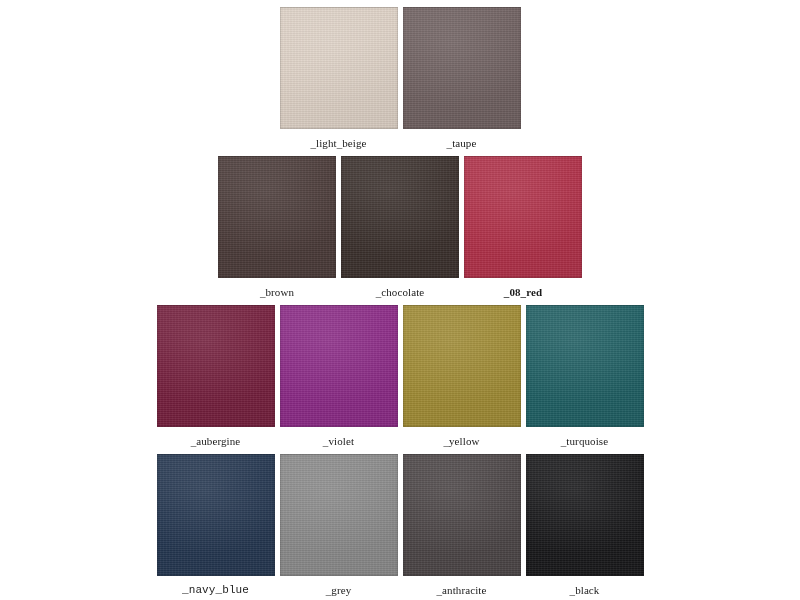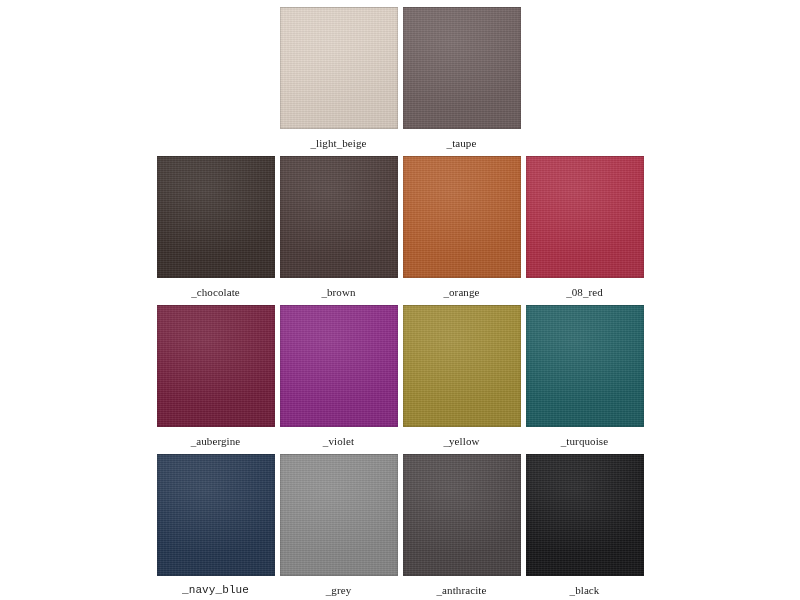--- a/index.html
+++ b/index.html
@@ -123,50 +123,42 @@
         <div class="weave"></div>
         <div class="sheen"></div>
         <div class="edge"></div>
       </div>
       <div class="swatch-label" style="color: rgb(27, 27, 27);">_taupe</div>
     </div>
   </div>
 
   <div class="swatch-row">
     <div class="swatch-cell">
+      <div class="swatch-tile" style="background-color: rgb(74, 58, 56);">
+        <div class="weave"></div>
+        <div class="sheen"></div>
+        <div class="edge"></div>
+      </div>
+      <div class="swatch-label" style="color: rgb(27, 27, 27);">_brown</div>
+    </div>
+    <div class="swatch-cell">
       <div class="swatch-tile" style="background-color: rgb(58, 48, 44);">
         <div class="weave"></div>
         <div class="sheen"></div>
         <div class="edge"></div>
       </div>
       <div class="swatch-label" style="color: rgb(27, 27, 27);">_chocolate</div>
     </div>
     <div class="swatch-cell">
-      <div class="swatch-tile" style="background-color: rgb(74, 58, 56);">
-        <div class="weave"></div>
-        <div class="sheen"></div>
-        <div class="edge"></div>
-      </div>
-      <div class="swatch-label" style="color: rgb(27, 27, 27);">_brown</div>
-    </div>
-    <div class="swatch-cell">
-      <div class="swatch-tile" style="background-color: rgb(181, 95, 46);">
-        <div class="weave"></div>
-        <div class="sheen"></div>
-        <div class="edge"></div>
-      </div>
-      <div class="swatch-label" style="color: rgb(27, 27, 27);">_orange</div>
-    </div>
-    <div class="swatch-cell">
       <div class="swatch-tile" style="background-color: rgb(176, 48, 72);">
         <div class="weave"></div>
         <div class="sheen"></div>
         <div class="edge"></div>
       </div>
-      <div class="swatch-label" style="color: rgb(27, 27, 27);">_08_red</div>
+      <div class="swatch-label" style="color: rgb(27, 27, 27); font-weight: bold;">_08_red</div>
     </div>
   </div>
 
   <div class="swatch-row">
     <div class="swatch-cell">
       <div class="swatch-tile" style="background-color: rgb(117, 31, 61);">
         <div class="weave"></div>
         <div class="sheen"></div>
         <div class="edge"></div>
       </div>

